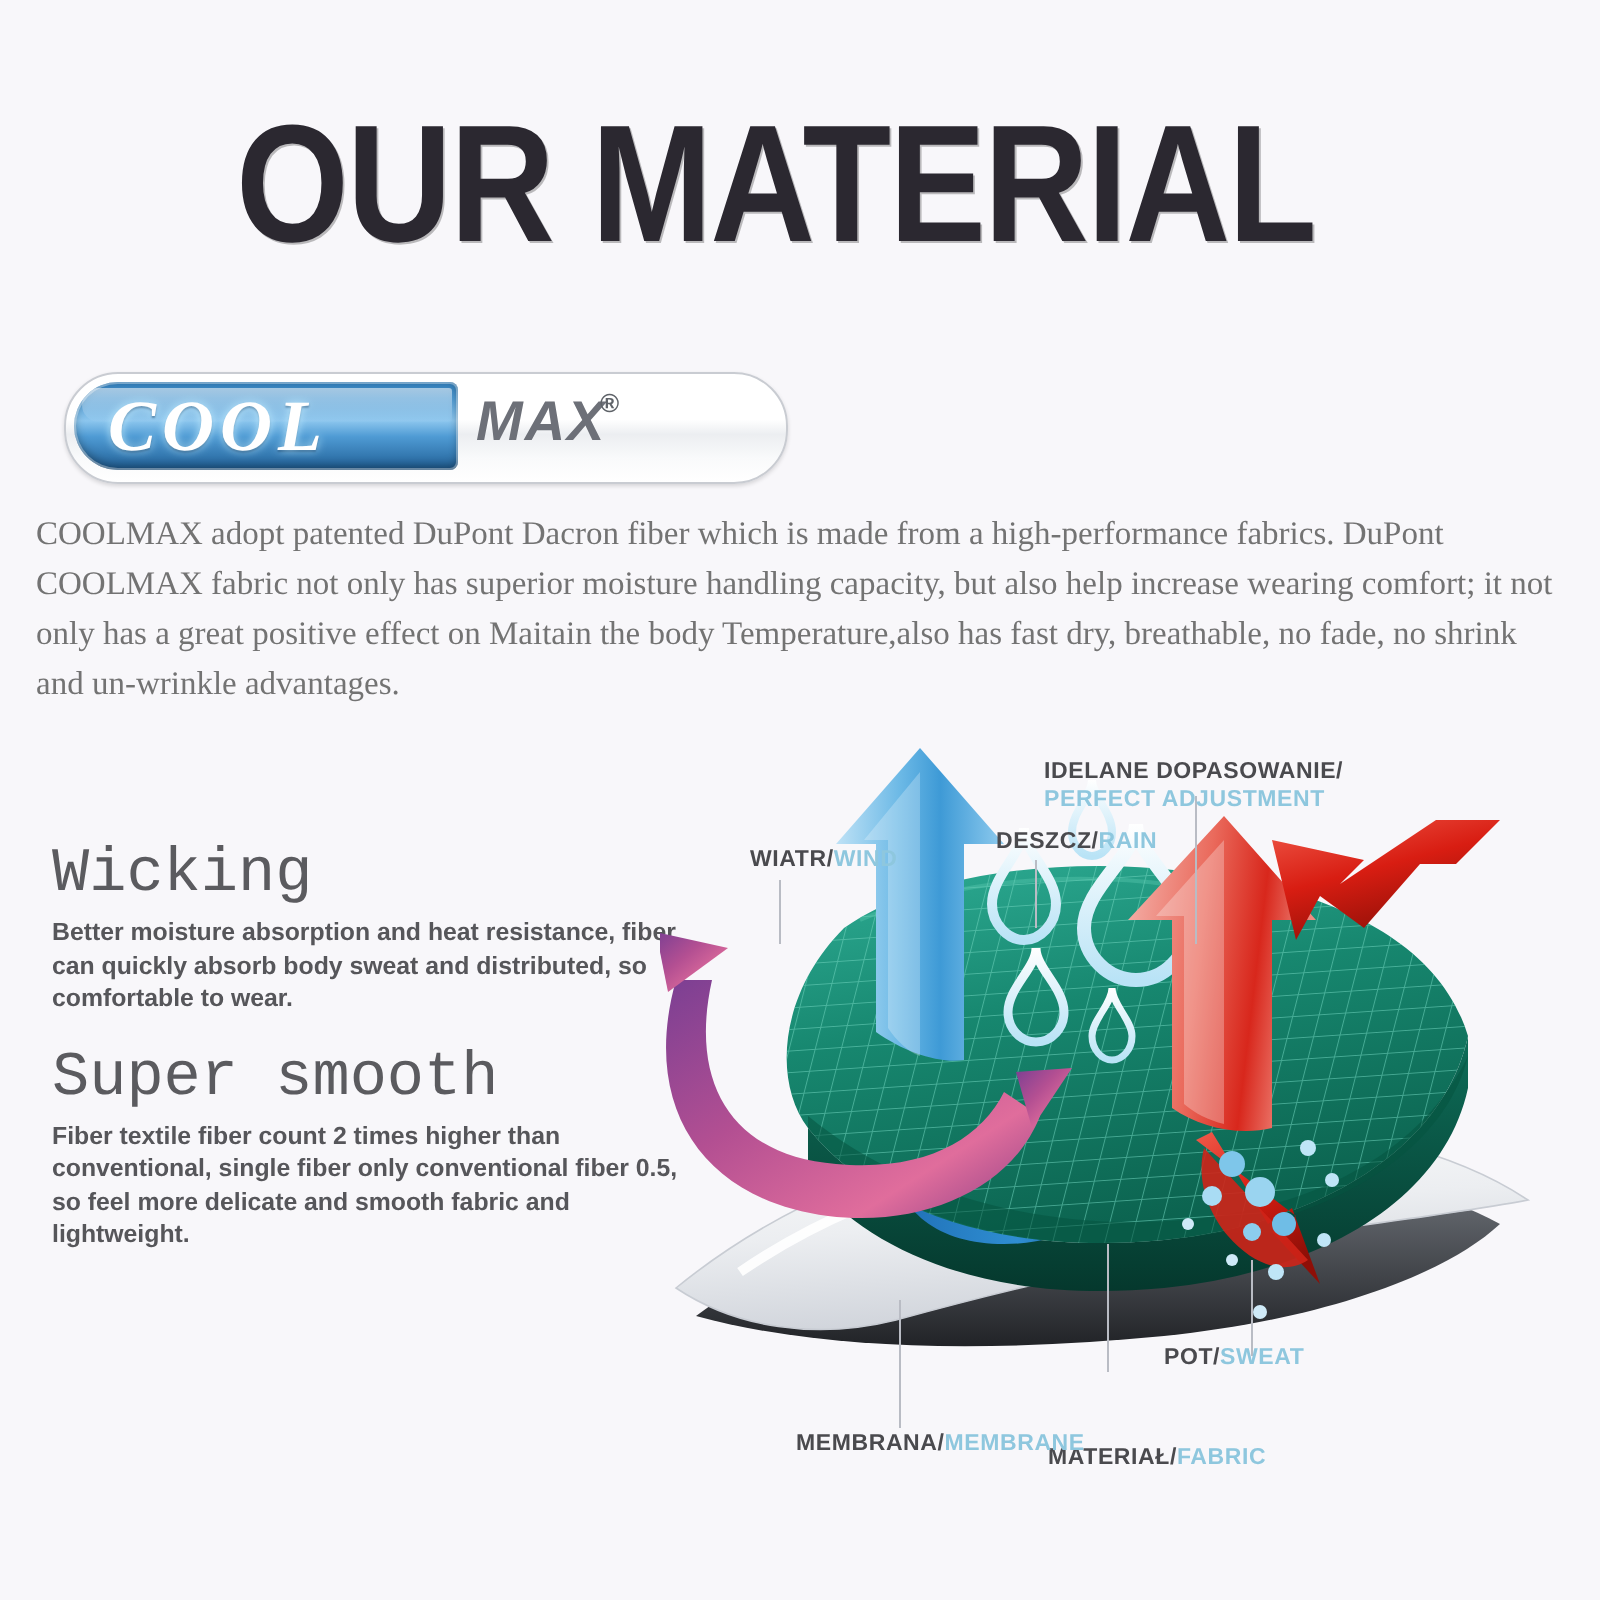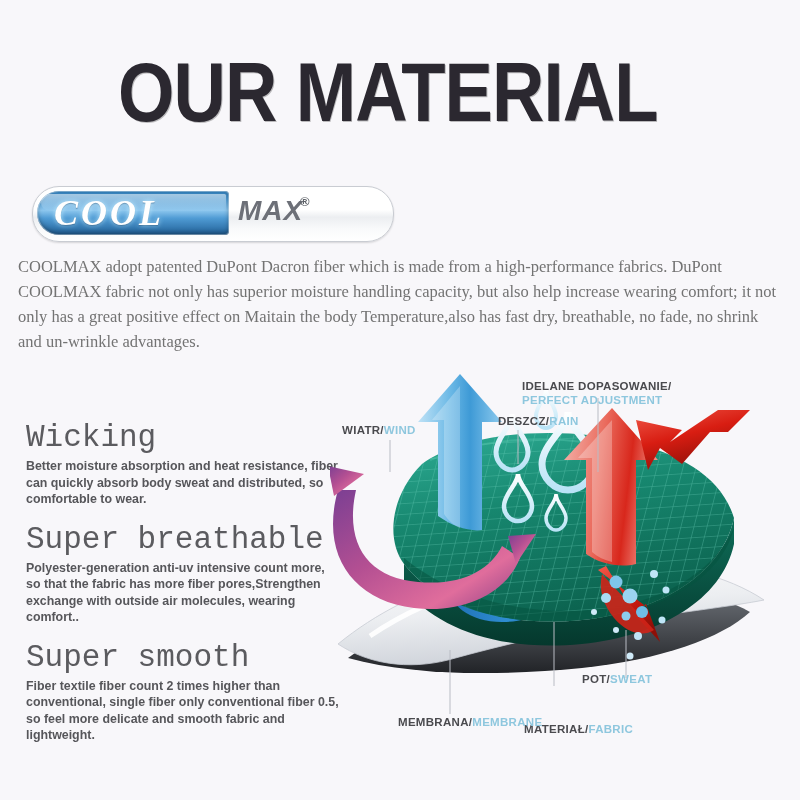--- a/index.html
+++ b/index.html
@@ -165,21 +165,21 @@
     font-size: 11.5px;
     letter-spacing: 0.3px;
     white-space: nowrap;
     color: #4a4a4e;
   }
   .dlabel .en { color: #8ec7de; }
 
   .lbl-fit      { left: 192px; top: 12px; }
   .lbl-fit-en   { left: 192px; top: 26px; font-size: 11.5px; }
   .lbl-rain     { left: 168px; top: 47px; }
-  .lbl-wind     { left: 12px;  top: 56px; }
+  .lbl-wind     { left: 45px;  top: 56px; }
   .lbl-sweat    { left: 252px; top: 305px; }
   .lbl-fabric   { left: 194px; top: 321px; margin-top: 34px; }
   .lbl-membrane { left: 68px;  top: 348px; }
 </style>
 </head>
 <body>
 
 <div id="page" style="background: rgb(248, 247, 250);">
 
   <div class="title-band">
@@ -196,24 +196,20 @@
 
   <div class="intro">COOLMAX adopt patented DuPont Dacron fiber which is made from a high-performance fabrics. DuPont COOLMAX fabric not only has superior moisture handling capacity, but also help increase wearing comfort; it not only  has a great positive effect on Maitain the body Temperature,also has fast dry, breathable, no fade, no shrink and un-wrinkle advantages.</div>
 
   <div class="features">
 
     <div class="feature">
       <div class="feature-title">Wicking</div>
       <div class="feature-body">Better moisture absorption and heat resistance, fiber can quickly absorb body sweat and distributed, so comfortable to wear.</div>
     </div>
 
-    <div class="feature">
-      <div class="feature-title">Super breathable</div>
-      <div class="feature-body">Polyester-generation anti-uv intensive count more, so that the fabric has more fiber pores,Strengthen exchange with outside air molecules, wearing comfort..</div>
-    </div>
 
     <div class="feature">
       <div class="feature-title">Super smooth</div>
       <div class="feature-body">Fiber textile fiber count 2 times higher than conventional, single fiber only conventional fiber 0.5, so feel more delicate and smooth fabric and lightweight.</div>
     </div>
 
   </div>
 
   <div class="diagram">
 

